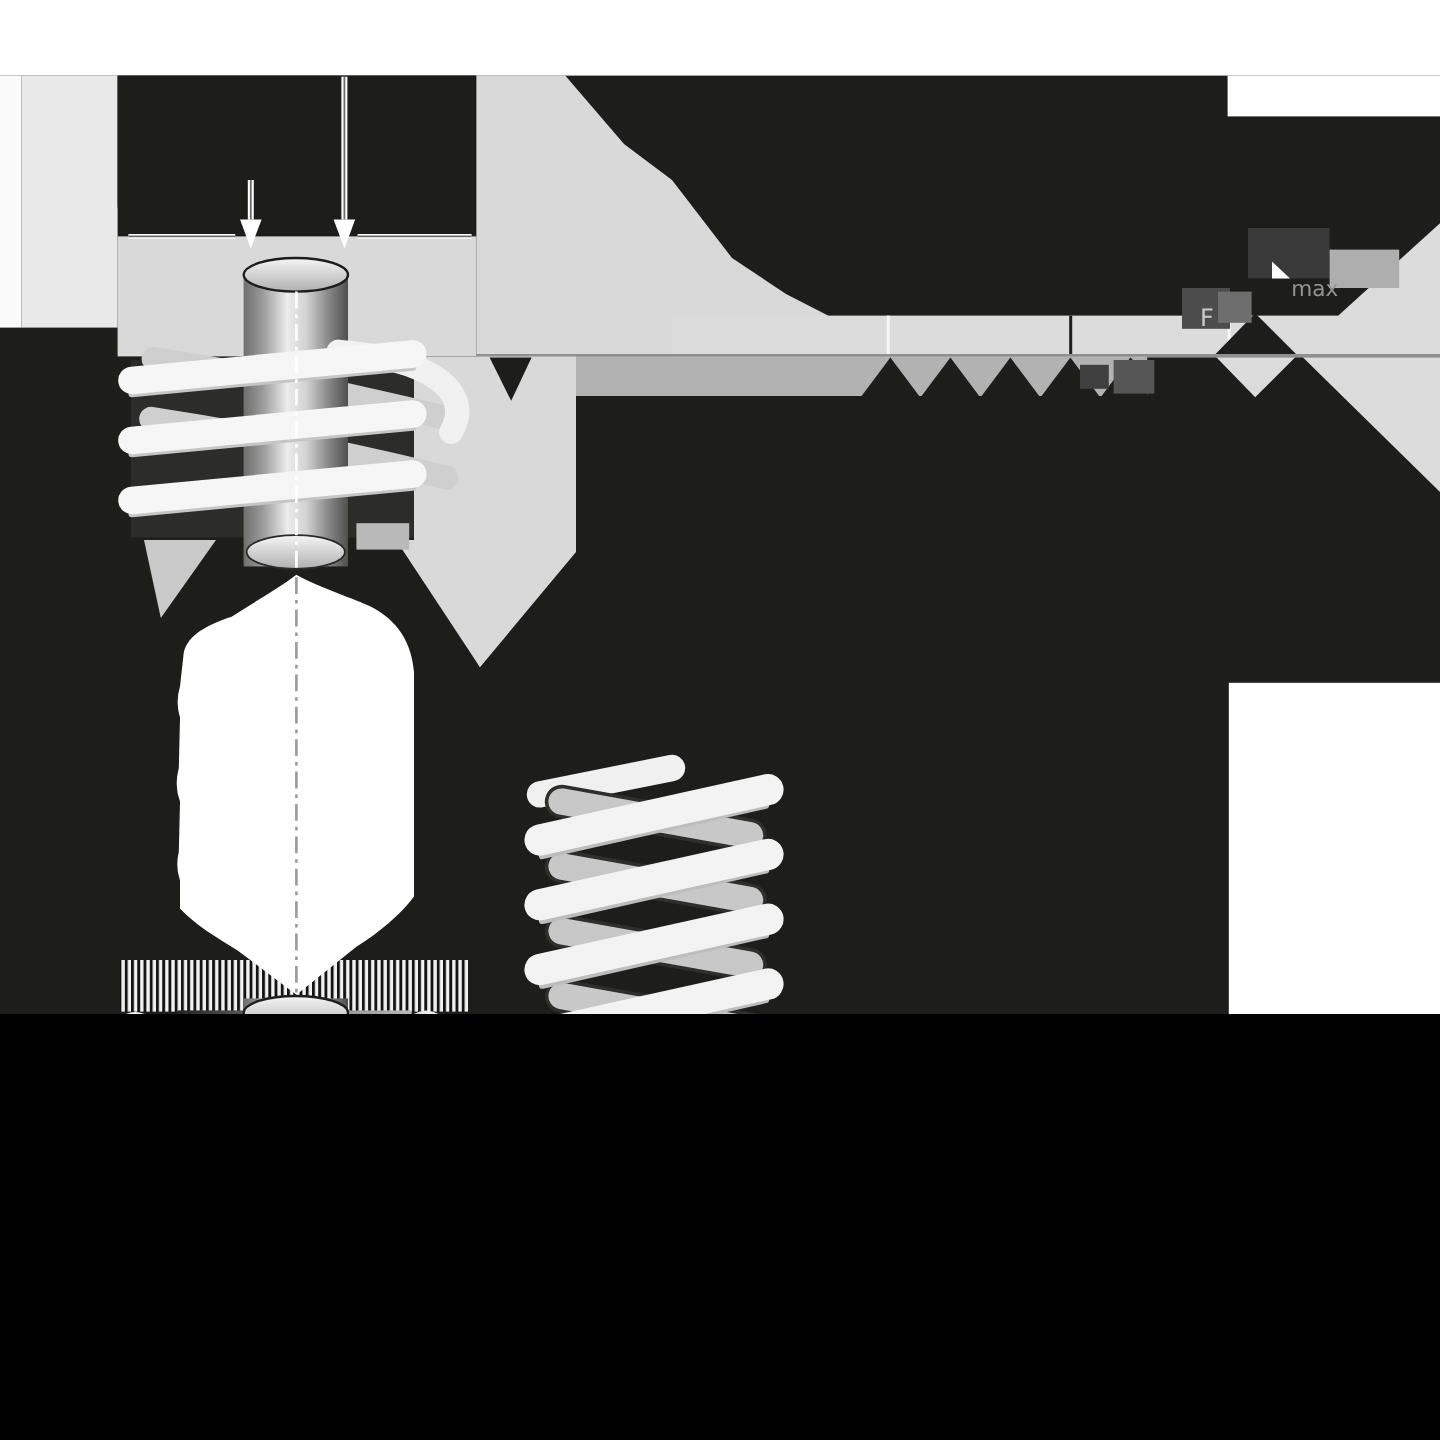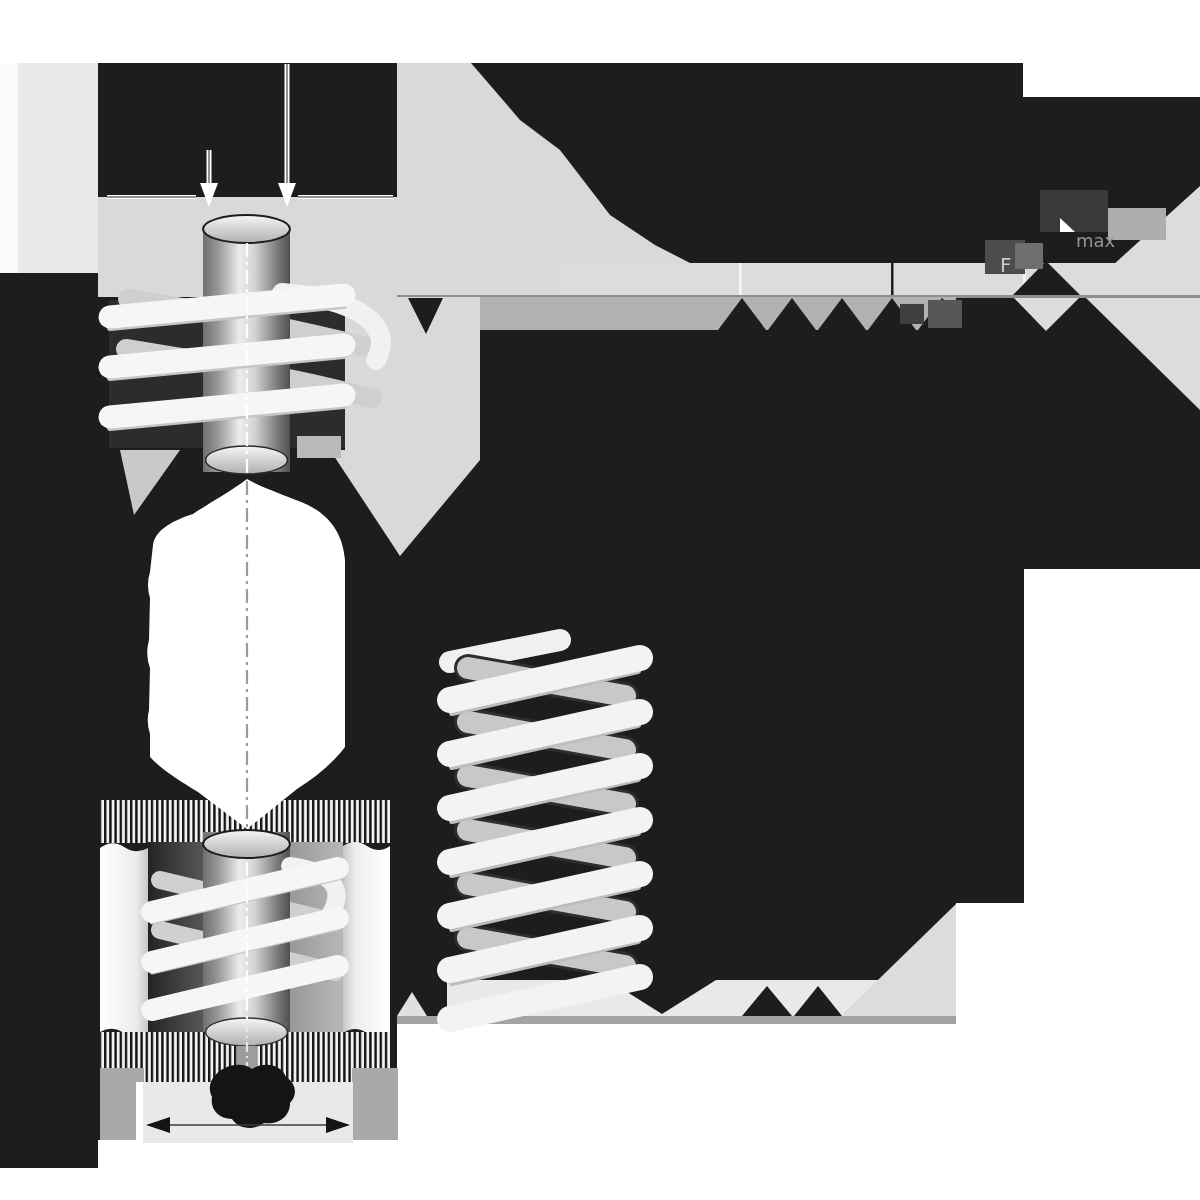--- a/index.html
+++ b/index.html
@@ -1,16 +1,16 @@
 <!DOCTYPE html>
 <html><head>
 <meta charset="utf-8">
 <style>
   html,body{margin:0;padding:0;background:#000;}
-  #stage{width:1200px;height:1200px;position:relative;background:#1d1d1b;overflow:hidden;
+  #stage{width:1200px;height:845px;position:relative;background:#1d1d1b;overflow:hidden;
          font-family:"DejaVu Sans", sans-serif;text-decoration:underline;}
   svg{display:block}
   text{font-family:"DejaVu Sans", sans-serif;}
 </style>
 </head>
 <body>
 
 <div id="stage">
 <svg width="1200" height="1200" viewBox="0 0 1200 1200">
   <defs>

